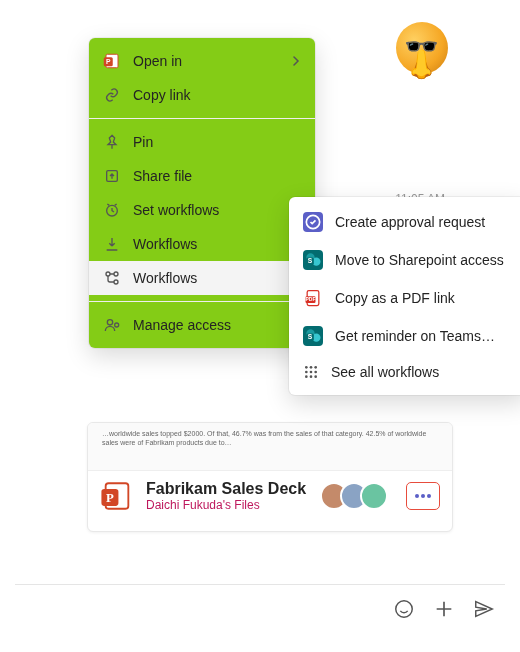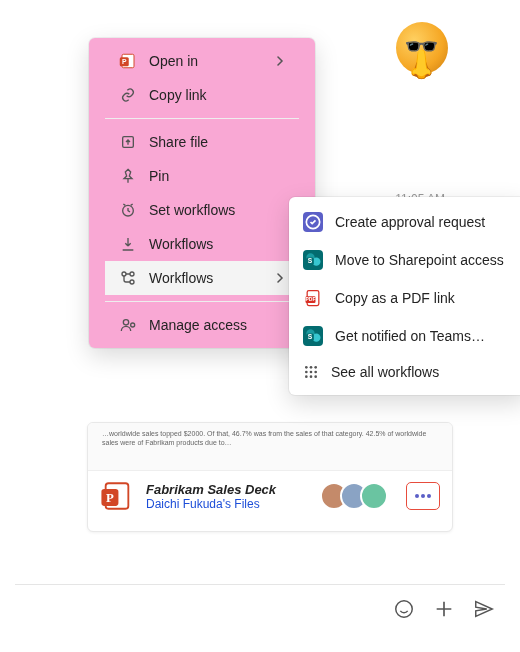--- a/index.html
+++ b/index.html
@@ -53,22 +53,22 @@
   }
   .file-meta {
     display:flex; align-items:center; gap:12px;
     padding: 8px 12px;
   }
   .pptx-icon-lg {
     width: 34px; height: 34px; flex:0 0 34px;
     display:flex; align-items:center; justify-content:center;
   }
   .file-text { flex:1; min-width:0; }
-  .file-title { font-weight:600; font-size:13px;font-style:italic; }
-  .file-subtitle { font-size:12px; color:#1d4ed8; }
+  .file-title { font-weight:600; font-size:16px; }
+  .file-subtitle { font-size:12px; color:#be185d; }
   .avatars {
     display:flex; align-items:center;
   }
   .avatars .av {
     width:28px; height:28px; border-radius:50%;
     background: #bbb; border:2px solid #fff;
     margin-left:-8px;
   }
   .avatars .av:first-child { margin-left:0; }
   .more-btn {
@@ -79,24 +79,24 @@
     margin-left:6px;
     color:#5b5fc7;
     font-weight:700;
   }
 
   
   .menu {
     position: absolute;
     left: 89px; top: 38px;
     width: 226px;
-    background:#f9a8d4;
+    background:#84cc16;
     border-radius:6px;
     box-shadow: 0 8px 24px rgba(0,0,0,.15), 0 0 0 1px rgba(0,0,0,.05);
-    padding: 6px 16px;
+    padding: 6px 0;
     z-index: 20;
   }
   .menu-item {
     display:flex; align-items:center;
     padding: 8px 14px;
     font-size:14px;
     gap: 12px;
     cursor:pointer;
     position:relative;
   }
@@ -199,34 +199,34 @@
           </svg>
       </span>
       <span class="label">Copy link</span>
     </div>
 
     <div class="sep"></div>
 
     <div class="menu-item">
       <span class="icon">
         <svg width="16" height="16" viewBox="0 0 24 24" fill="none" stroke="#555" stroke-width="2">
+            <path d="M12 2l4 4-2 6 4 4H6l4-4-2-6z"></path>
+            <path d="M12 16v6"></path>
+          </svg>
+      </span>
+      <span class="label">Pin</span>
+    </div>
+    <div class="menu-item">
+      <span class="icon">
+        <svg width="16" height="16" viewBox="0 0 24 24" fill="none" stroke="#555" stroke-width="2">
             <rect x="4" y="4" width="16" height="16" rx="2"></rect>
             <path d="M9 12l3-3 3 3M12 9v7"></path>
           </svg>
       </span>
       <span class="label">Share file</span>
-    </div>
-    <div class="menu-item">
-      <span class="icon">
-        <svg width="16" height="16" viewBox="0 0 24 24" fill="none" stroke="#555" stroke-width="2">
-            <path d="M12 2l4 4-2 6 4 4H6l4-4-2-6z"></path>
-            <path d="M12 16v6"></path>
-          </svg>
-      </span>
-      <span class="label">Pin</span>
     </div>
     <div class="menu-item">
       <span class="icon">
         <svg width="16" height="16" viewBox="0 0 24 24" fill="none" stroke="#555" stroke-width="2">
             <circle cx="12" cy="13" r="8"></circle>
             <path d="M12 9v4l3 2M5 3l3 2M19 3l-3 2"></path>
           </svg>
       </span>
       <span class="label">Set workflows</span>
     </div>
@@ -302,21 +302,21 @@
     </div>
     <div class="menu-item">
       <span class="icon color" style="background:#036c70;">
         <svg width="20" height="20" viewBox="0 0 24 24">
             <circle cx="9" cy="9" r="5" fill="#1a9ba1"></circle>
             <circle cx="16" cy="14" r="5" fill="#37c6d0"></circle>
             <rect x="4" y="9" width="9" height="9" rx="2" fill="#036c70"></rect>
             <text x="8.5" y="16" text-anchor="middle" fill="#fff" font-size="8" font-weight="700">S</text>
           </svg>
       </span>
-      <span class="label">Get notified on Teams…</span>
+      <span class="label">Get reminder on Teams…</span>
     </div>
     <div class="sep"></div>
     <div class="menu-item">
       <span class="icon">
         <svg width="16" height="16" viewBox="0 0 24 24" fill="#555">
             <circle cx="5" cy="5" r="2"></circle>
             <circle cx="12" cy="5" r="2"></circle>
             <circle cx="19" cy="5" r="2"></circle>
             <circle cx="5" cy="12" r="2"></circle>
             <circle cx="12" cy="12" r="2"></circle>

